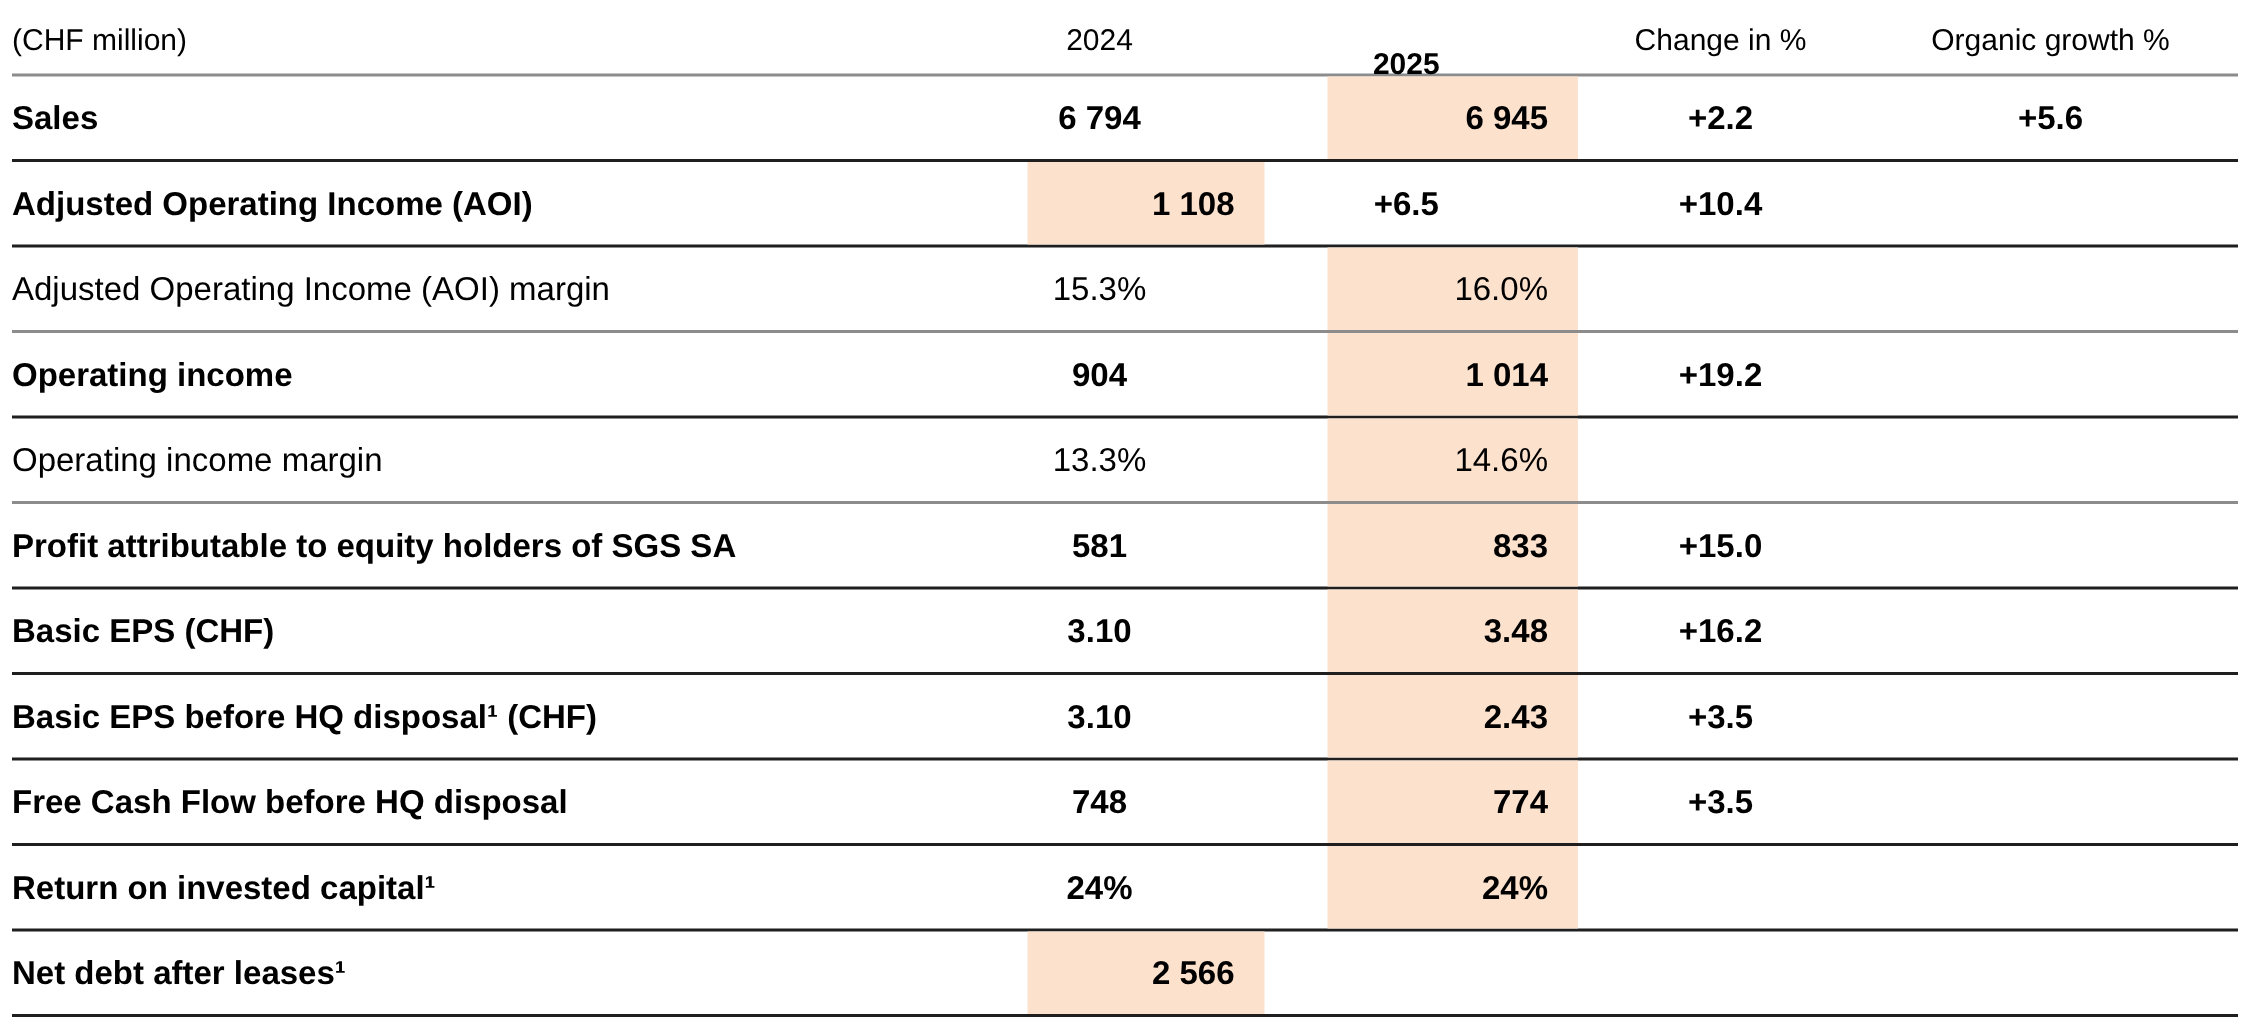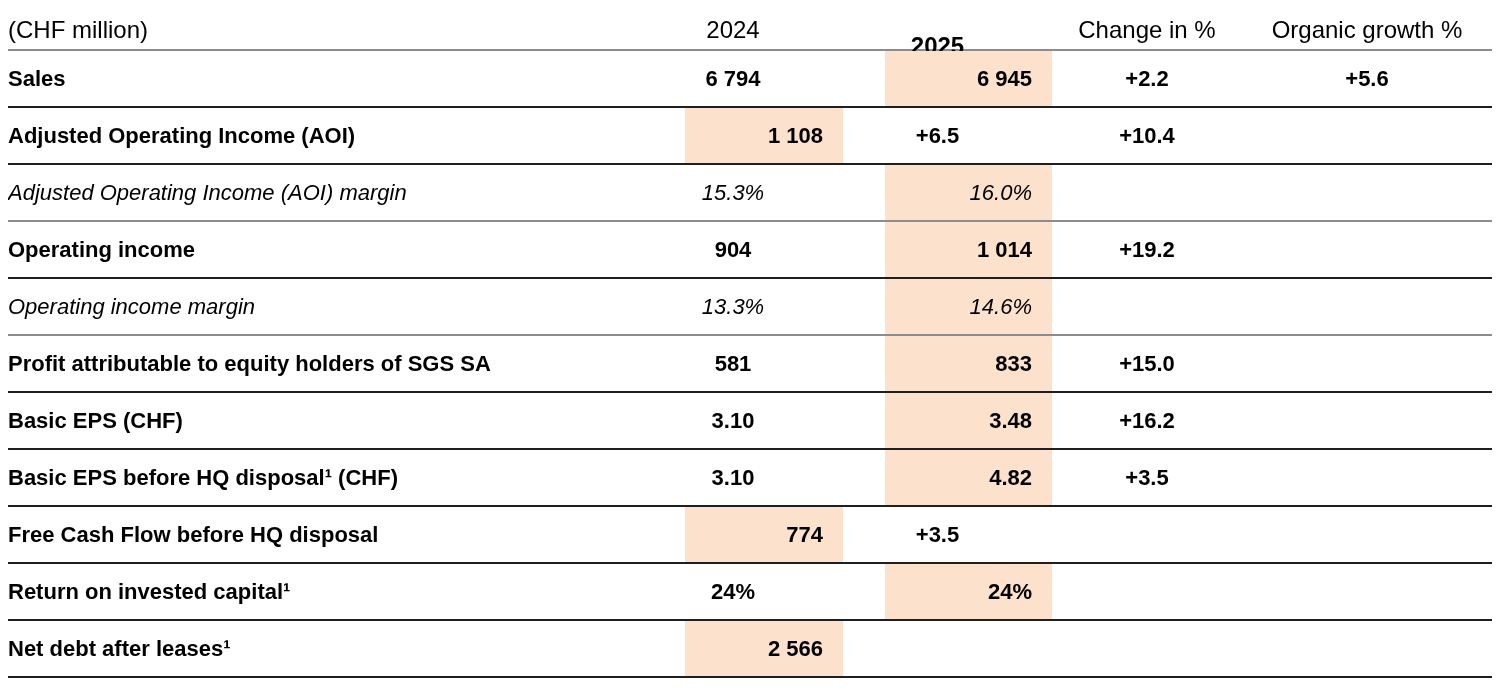--- a/index.html
+++ b/index.html
@@ -21,32 +21,32 @@
     margin-left: 8px;
   }
   .grid-row {
     display: grid;
     grid-template-columns: 1fr 200px 209px 210px 230px;
     align-items: center;
   }
   .header-row {
     height: 51px;
     border-bottom: 2px solid var(--rule-light);
-    font-size: 24px;
+    font-size: 20px;
     font-weight: 400;
   }
   .header-row .col-2025 { font-weight: 700; margin-top: 32px; }
   .data-row {
     height: 57px;
     border-bottom: 2px solid var(--rule-dark);
     font-size: 22px;
     font-weight: 700;
   }
   .data-row.regular { font-weight: 400; }
-  .data-row.light-rule { border-bottom-color: var(--rule-light); font-style: italic; }
+  .data-row.light-rule { border-bottom-color: var(--rule-light); }
   .cell-label {
     padding-right: 10px;
     white-space: nowrap;
     overflow: hidden;
   }
   .cell-num {
     text-align: center;
     padding-right: 20px;
     white-space: nowrap;
   }
@@ -124,27 +124,28 @@
       <div class="cell-label">Basic EPS (CHF)</div>
       <div class="cell-num">3.10</div>
       <div class="cell-num cell-2025">3.48</div>
       <div class="cell-num">+16.2</div>
       <div class="cell-num"></div>
     </div>
 
     <div class="grid-row data-row">
       <div class="cell-label">Basic EPS before HQ disposal¹ (CHF)</div>
       <div class="cell-num">3.10</div>
-      <div class="cell-num cell-2025">4.82</div>
+      <div class="cell-num cell-2025">2.43</div>
       <div class="cell-num">+3.5</div>
       <div class="cell-num"></div>
     </div>
 
     <div class="grid-row data-row">
       <div class="cell-label">Free Cash Flow before HQ disposal</div>
+      <div class="cell-num">748</div>
       <div class="cell-num cell-2025">774</div>
       <div class="cell-num">+3.5</div>
       <div class="cell-num"></div>
     </div>
 
     <div class="grid-row data-row">
       <div class="cell-label">Return on invested capital¹</div>
       <div class="cell-num">24%</div>
       <div class="cell-num cell-2025">24%</div>
       <div class="cell-num"></div>

